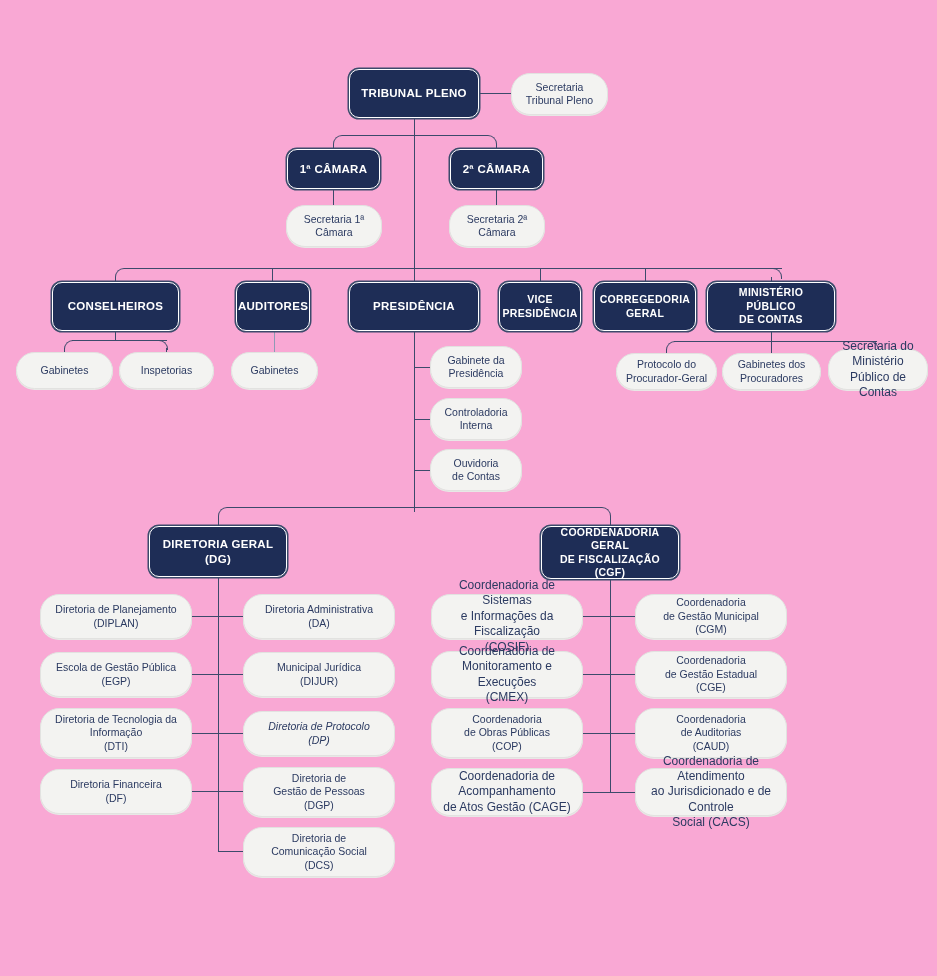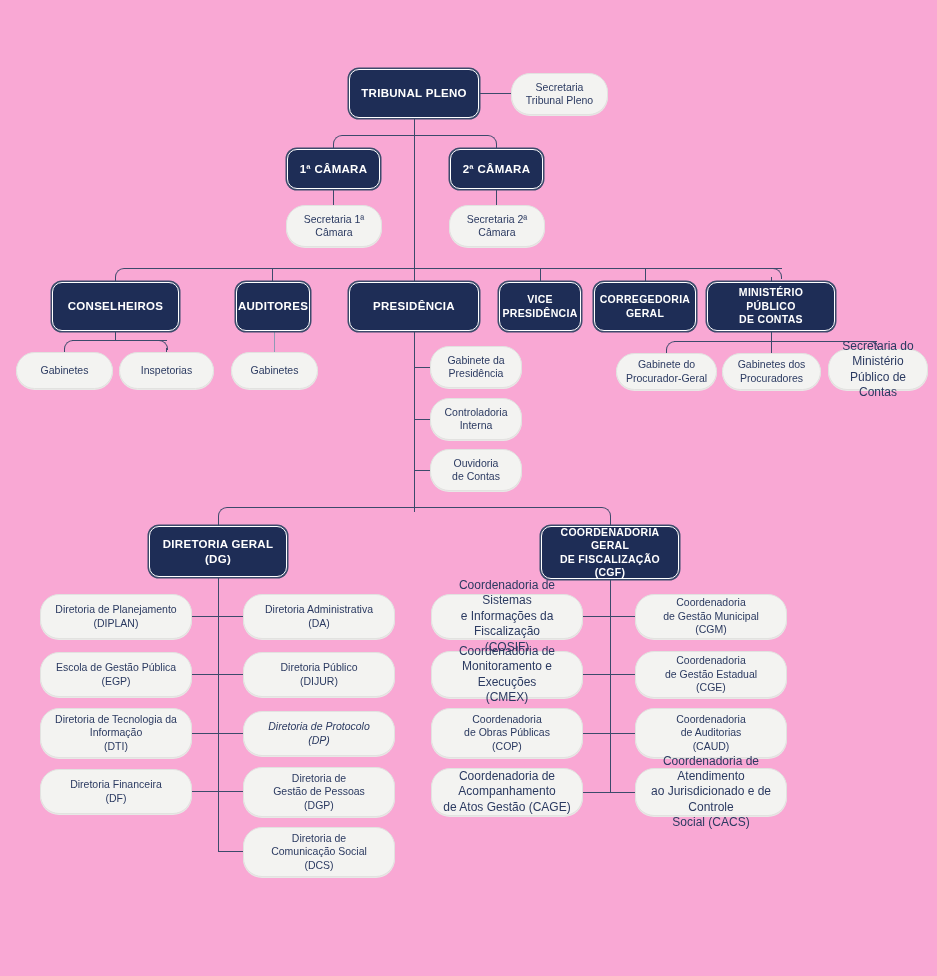--- a/index.html
+++ b/index.html
@@ -218,21 +218,21 @@
   </div>
   <div class="node dark sm" style="left:594px; top:282px; width:102px; height:49px;">
     <span class="lbl">CORREGEDORIA
 GERAL</span>
   </div>
   <div class="node dark sm" style="left:707px; top:282px; width:128px; height:49px;">
     <span class="lbl">MINISTÉRIO PÚBLICO
 DE CONTAS</span>
   </div>
   <div class="node light" style="left:616px; top:353px; width:101px; height:37px;">
-    <span class="lbl">Gabinete do
+    <span class="lbl">Protocolo do
 Procurador-Geral</span>
   </div>
   <div class="node light" style="left:722px; top:353px; width:99px; height:37px;">
     <span class="lbl">Gabinetes dos
 Procuradores</span>
   </div>
   <div class="node light xs" style="left:828px; top:349px; width:100px; height:41px;">
     <span class="lbl">Secretaria do
 Ministério
 Público de Contas</span>
@@ -264,21 +264,21 @@
   <div class="node light" style="left:40px; top:769px; width:152px; height:45px;">
     <span class="lbl">Diretoria Financeira
 (DF)</span>
   </div>
 
   <div class="node light" style="left:243px; top:594px; width:152px; height:45px;">
     <span class="lbl">Diretoria Administrativa
 (DA)</span>
   </div>
   <div class="node light" style="left:243px; top:652px; width:152px; height:45px;">
-    <span class="lbl">Diretoria Público
+    <span class="lbl">Municipal Jurídica
 (DIJUR)</span>
   </div>
   <div class="node light" style="left:243px; top:711px; width:152px; height:45px;font-style:italic;">
     <span class="lbl">Diretoria de Protocolo
 (DP)</span>
   </div>
   <div class="node light" style="left:243px; top:767px; width:152px; height:50px;">
     <span class="lbl">Diretoria de
 Gestão de Pessoas
 (DGP)</span>

